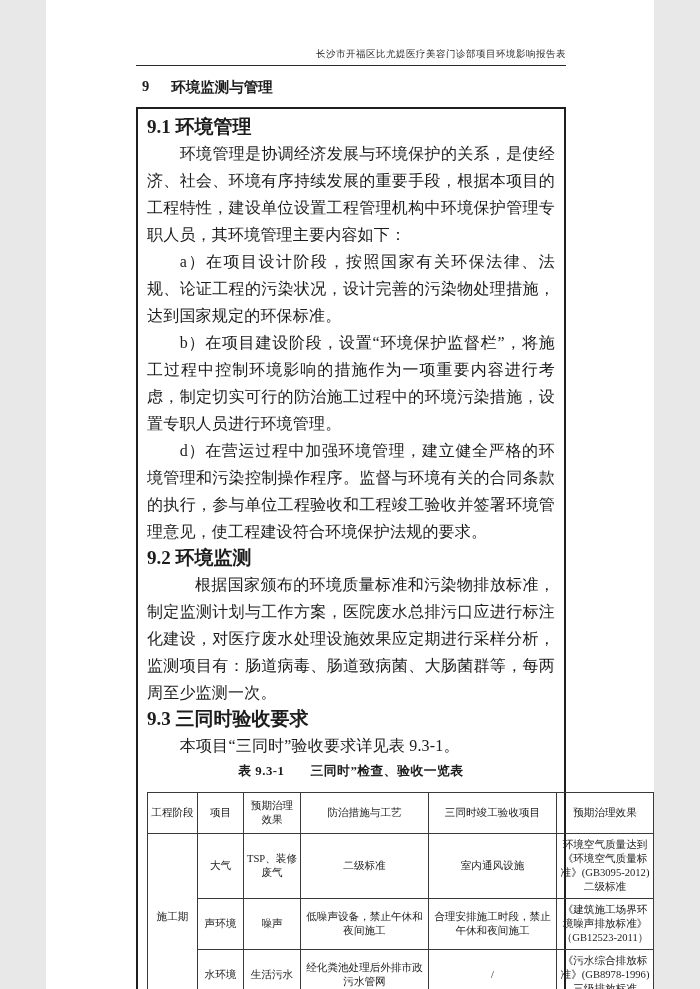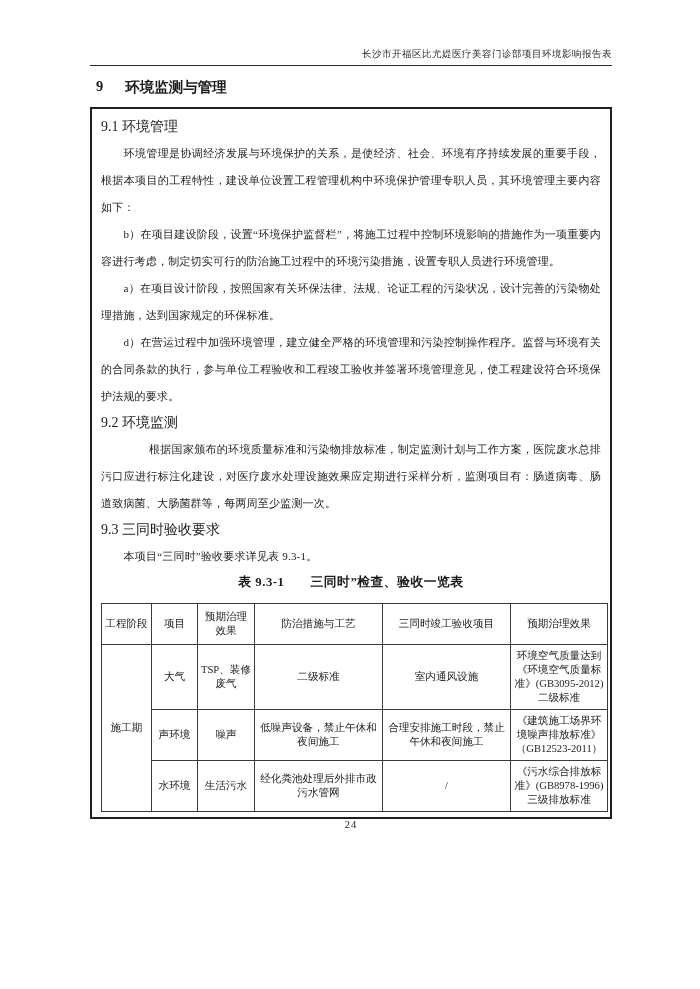--- a/index.html
+++ b/index.html
@@ -1,19 +1,19 @@
 <!DOCTYPE html>
 <html><head>
 <meta charset="utf-8">
 <style>
   * { margin: 0; padding: 0; box-sizing: border-box; }
   html, body { background: #e8e8e8; }
   .page {
     position: relative;
-    width: 700px;
+    width: 608px;
     height: 989px;
     margin: 0 auto;
     background: #ffffff;
     font-family: "Liberation Serif", "DejaVu Serif", serif;
     color: #1c1c1c;
     padding: 48px 88px 0 90px;
   }
   .doc-header {
     text-align: right;
     font-size: 9.5px;
@@ -32,26 +32,26 @@
     font-weight: bold;
     margin: 2px 0 10px 6px;
     display: flex;
     gap: 22px;
   }
   .content-box {
     border: 2px solid #1f1f1f;
     padding: 5px 9px 3px 9px;
   }
   .sec-heading {
-    font-size: 14px;
-    font-weight: normal;
+    font-size: 19px;
+    font-weight: bold;
     line-height: 26px;
   }
   .para {
-    font-size: 11px;
+    font-size: 16px;
     line-height: 27px;
     text-align: justify;
     text-indent: 2.05em;
     letter-spacing: 0.2px;
   }
   .para.big-indent { text-indent: 48px; }
   .table-title {
     text-align: center;
     font-size: 12.8px;
     font-weight: bold;
@@ -92,22 +92,22 @@
 
   <div class="chapter-heading">
     <span>9</span>
     <span>环境监测与管理</span>
   </div>
 
   <div class="content-box">
 
     <div class="sec-heading">9.1 环境管理</div>
     <p class="para">环境管理是协调经济发展与环境保护的关系，是使经济、社会、环境有序持续发展的重要手段，根据本项目的工程特性，建设单位设置工程管理机构中环境保护管理专职人员，其环境管理主要内容如下：</p>
+    <p class="para">a）在项目设计阶段，按照国家有关环保法律、法规、论证工程的污染状况，设计完善的污染物处理措施，达到国家规定的环保标准。</p>
     <p class="para">b）在项目建设阶段，设置“环境保护监督栏”，将施工过程中控制环境影响的措施作为一项重要内容进行考虑，制定切实可行的防治施工过程中的环境污染措施，设置专职人员进行环境管理。</p>
-    <p class="para">a）在项目设计阶段，按照国家有关环保法律、法规、论证工程的污染状况，设计完善的污染物处理措施，达到国家规定的环保标准。</p>
     <p class="para">d）在营运过程中加强环境管理，建立健全严格的环境管理和污染控制操作程序。监督与环境有关的合同条款的执行，参与单位工程验收和工程竣工验收并签署环境管理意见，使工程建设符合环境保护法规的要求。</p>
 
     <div class="sec-heading">9.2 环境监测</div>
     <p class="para big-indent">根据国家颁布的环境质量标准和污染物排放标准，制定监测计划与工作方案，医院废水总排污口应进行标注化建设，对医疗废水处理设施效果应定期进行采样分析，监测项目有：肠道病毒、肠道致病菌、大肠菌群等，每两周至少监测一次。</p>
 
     <div class="sec-heading">9.3 三同时验收要求</div>
     <p class="para">本项目“三同时”验收要求详见表 9.3-1。</p>
 
     <div class="table-title"><span>表 9.3-1</span><span class="tt-gap"></span><span>三同时”检查、验收一览表</span></div>
 

